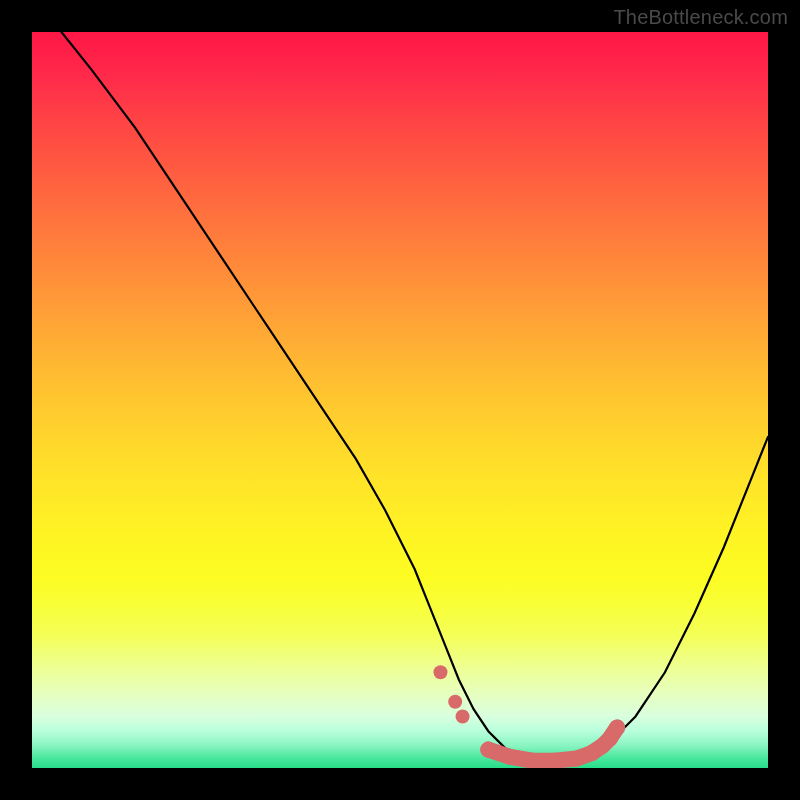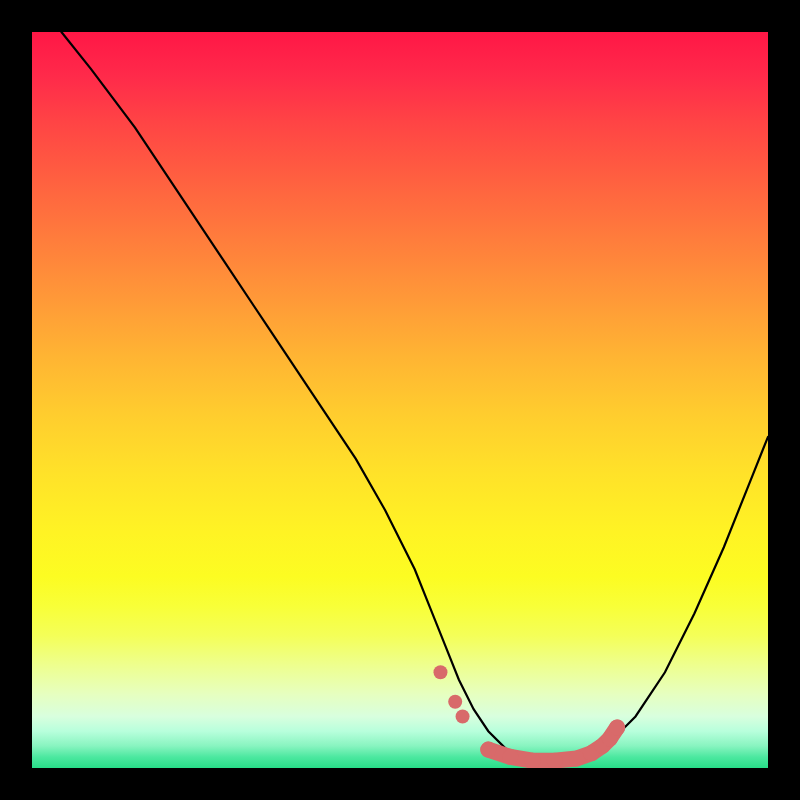--- a/index.html
+++ b/index.html
@@ -65,20 +65,21 @@
     position: absolute;
     inset: 0;
     width: 100%;
     height: 100%;
   }
 </style>
 </head>
 <body>
 
 <div class="container">
+  <div class="watermark">TheBottleneck.com</div>
   <div class="plot-area">
     <div class="gradient-bg"></div>
     <svg class="curve" viewBox="0 0 736 736" preserveAspectRatio="none">
       <path id="curve-path" fill="none" stroke="#000" stroke-width="2.2" stroke-linecap="round" d="M29.44 0.00 L58.88 36.80 L103.04 95.68 L147.20 161.92 L191.36 228.16 L235.52 294.40 L279.68 360.64 L323.84 426.88 L353.28 478.40 L382.72 537.28 L397.44 574.08 L412.16 610.88 L426.88 647.68 L441.60 677.12 L456.32 699.20 L478.40 721.28 L500.48 728.64 L515.20 732.32 L529.92 732.32 L552.00 728.64 L574.08 713.92 L603.52 684.48 L632.96 640.32 L662.40 581.44 L691.84 515.20 L721.28 441.60 L736.00 404.80"></path>
       <g id="marker-group">
           <path d="M456.32 717.60 L478.40 724.96 L500.48 728.64 L522.56 728.64 L544.64 726.43 L559.36 721.28 L570.40 713.92 L577.76 706.56 L585.12 695.52" fill="none" stroke="#d86a6a" stroke-width="16" stroke-linecap="round" stroke-linejoin="round"></path>
           <circle cx="408.48" cy="640.32" r="7" fill="#d86a6a"></circle>
           <circle cx="423.20" cy="669.76" r="7" fill="#d86a6a"></circle>
           <circle cx="430.56" cy="684.48" r="7" fill="#d86a6a"></circle>
           <circle cx="456.32" cy="717.60" r="8" fill="#d86a6a"></circle>

